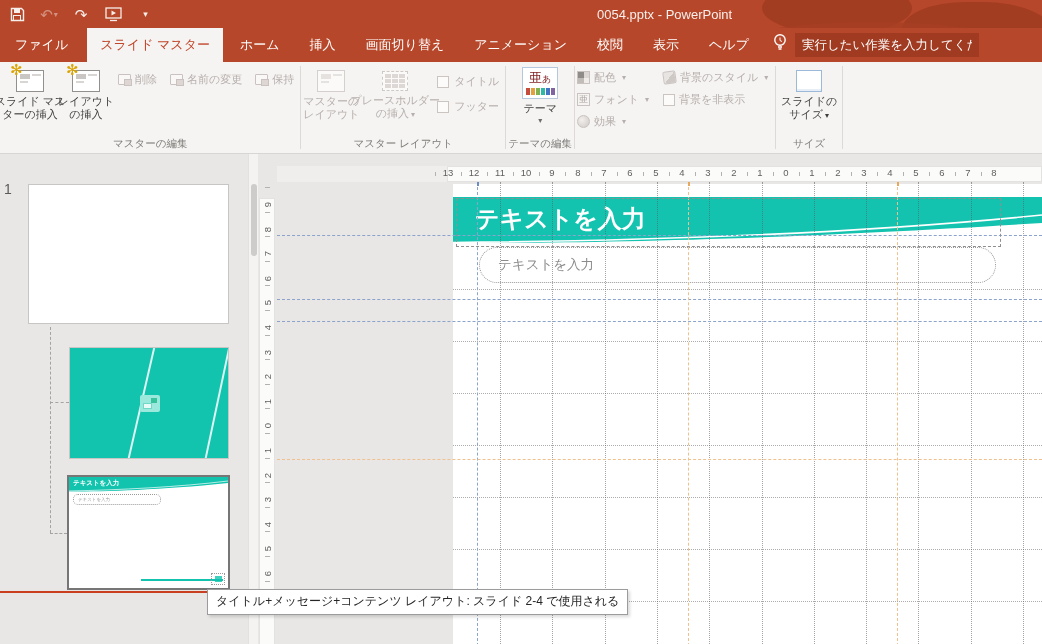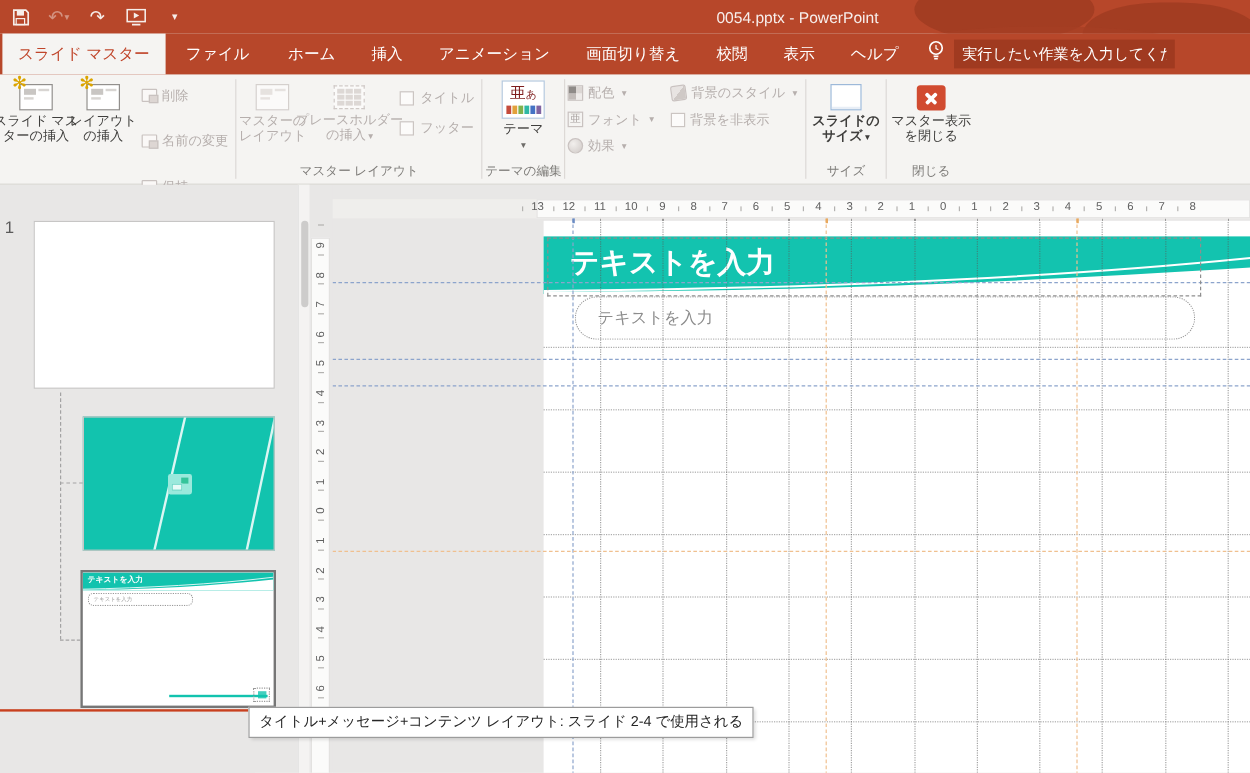--- a/index.html
+++ b/index.html
@@ -41,21 +41,21 @@
   .dis { color:#b6afad !important; }
   .slide-ico { position:relative; width:28px; height:22px; background:#fff; border:1px solid #928f8c; margin-top:3px; }
   .slide-ico .bar1 { position:absolute; left:3px; top:3px; width:10px; height:5px; background:#c9c6c3; }
   .slide-ico .bar2 { position:absolute; left:3px; top:10px; width:8px; height:2px; background:#d8d5d2; }
   .slide-ico .bar3 { position:absolute; left:15px; top:3px; width:9px; height:2px; background:#d8d5d2; }
   .slide-ico.grayed { border-color:#d5d0cd; background:#fbfaf9; }
   .slide-ico.grayed .bar1,.slide-ico.grayed .bar2,.slide-ico.grayed .bar3 { background:#e6e2df; }
   .sparkle { position:absolute; left:-7px; top:-8px; font-size:15px; font-weight:bold; color:#dba400; }
   .ph-ico { position:relative; width:26px; height:20px; border:1px dashed #cfc9c6; margin-top:4px; background:#fbfaf9; display:grid; grid-template-columns:repeat(3,1fr); grid-template-rows:repeat(3,1fr); gap:1px; padding:2px; }
   .ph-ico span { background:#ddd8d5; }
-  .smallcol { display:flex; flex-direction:column; justify-content:flex-start; padding:8px 4px 0 4px; gap:23px;text-align:right; }
+  .smallcol { display:flex; flex-direction:row; justify-content:flex-start; padding:8px 4px 0 4px; gap:13px;text-align:right; }
   .smallbtn { display:flex; align-items:center; gap:4px; font-size:11px; color:#b6afad; white-space:nowrap; cursor:default; }
   .sico { position:relative; width:13px; height:11px; border:1px solid #c9c2c0; background:#faf8f7; border-radius:1px; flex:0 0 auto; }
   .sico::after { content:""; position:absolute; right:-2px; bottom:-2px; width:6px; height:5px; background:#ddd6d3; border:1px solid #c9c2c0; }
   .chkcol { display:flex; flex-direction:column; gap:10px; padding:10px 4px 0 6px; }
   .chkrow { display:flex; align-items:center; gap:5px; font-size:11px; color:#b6afad; white-space:nowrap; }
   .chk { width:12px; height:12px; border:1px solid #cbc5c2; background:#fcfbfa; flex:0 0 auto; }
   .theme-btn { width:58px; }
   .theme-ico { width:36px; height:32px; background:#fff; border:1px solid #b5c8de; display:flex; flex-direction:column; align-items:center; justify-content:center; }
   .theme-a { font-size:13px; color:#7f1d1d; line-height:13px; }
   .theme-a .sm { font-size:9px; }
@@ -170,26 +170,26 @@
       </span>
       <span class="qbtn">
           <span class="mini-caret" style="font-size:9px;">▾</span>
         </span>
     </div>
     <div class="doc-title">0054.pptx - PowerPoint</div>
   </div>
 
   <div class="tabrow">
     <div id="tabs-container" style="display:flex;align-items:stretch;">
+        <div class="tab tab-file">ファイル</div>
         <div class="tab tab-selected">スライド マスター</div>
-        <div class="tab tab-file">ファイル</div>
         <div class="tab">ホーム</div>
         <div class="tab">挿入</div>
+        <div class="tab">画面切り替え</div>
         <div class="tab">アニメーション</div>
-        <div class="tab">画面切り替え</div>
         <div class="tab">校閲</div>
         <div class="tab">表示</div>
         <div class="tab">ヘルプ</div>
       </div>
     <div class="tellme">
       <span>
         <svg class="bulb" viewBox="0 0 16 20">
             <circle cx="8" cy="7" r="5.2" fill="none" stroke="#fff" stroke-width="1.4"></circle>
             <path d="M6 14 h4 M6.5 16 h3" stroke="#fff" stroke-width="1.3"></path>
             <path d="M8 4.5 v3 l2 1" fill="none" stroke="#fff" stroke-width="1"></path>
@@ -338,44 +338,31 @@
           <div class="bgrow">
               <span class="chk"></span>
               <span>背景を非表示</span>
             </div>
         </div>
       </div>
     </div>
     <div class="rgroup-divider"></div>
 
     <div class="rgroup">
-      <div class="rg-content" style="justify-content:center;font-weight:bold;">
+      <div class="rg-content" style="justify-content:center;">
         <div class="bigbtn" style="width:62px">
           <span class="size-ico"></span>
           <span class="blabel">スライドの</span>
           <span class="blabel" style="margin-top:0"><span>サイズ</span><span class="caret-inline">▾</span></span>
         </div>
       </div>
       <div class="rg-label">サイズ</div>
     </div>
     <div class="rgroup-divider"></div>
 
-    <div class="rgroup">
-      <div class="rg-content" style="justify-content:center;">
-        <div class="bigbtn" style="width:70px">
-          <span class="close-ico">
-              <i></i>
-              <i></i>
-            </span>
-          <span class="blabel">マスター表示</span>
-          <span class="blabel" style="margin-top:0">を閉じる</span>
-        </div>
-      </div>
-      <div class="rg-label">閉じる</div>
-    </div>
 
   </div>
 
   <div class="workspace">
 
     <div class="thumb-panel">
       <div class="slide-number">1</div>
       <div class="thumb thumb-master"></div>
       <div class="connector-v"></div>
       <div class="connector-h ch2"></div>

